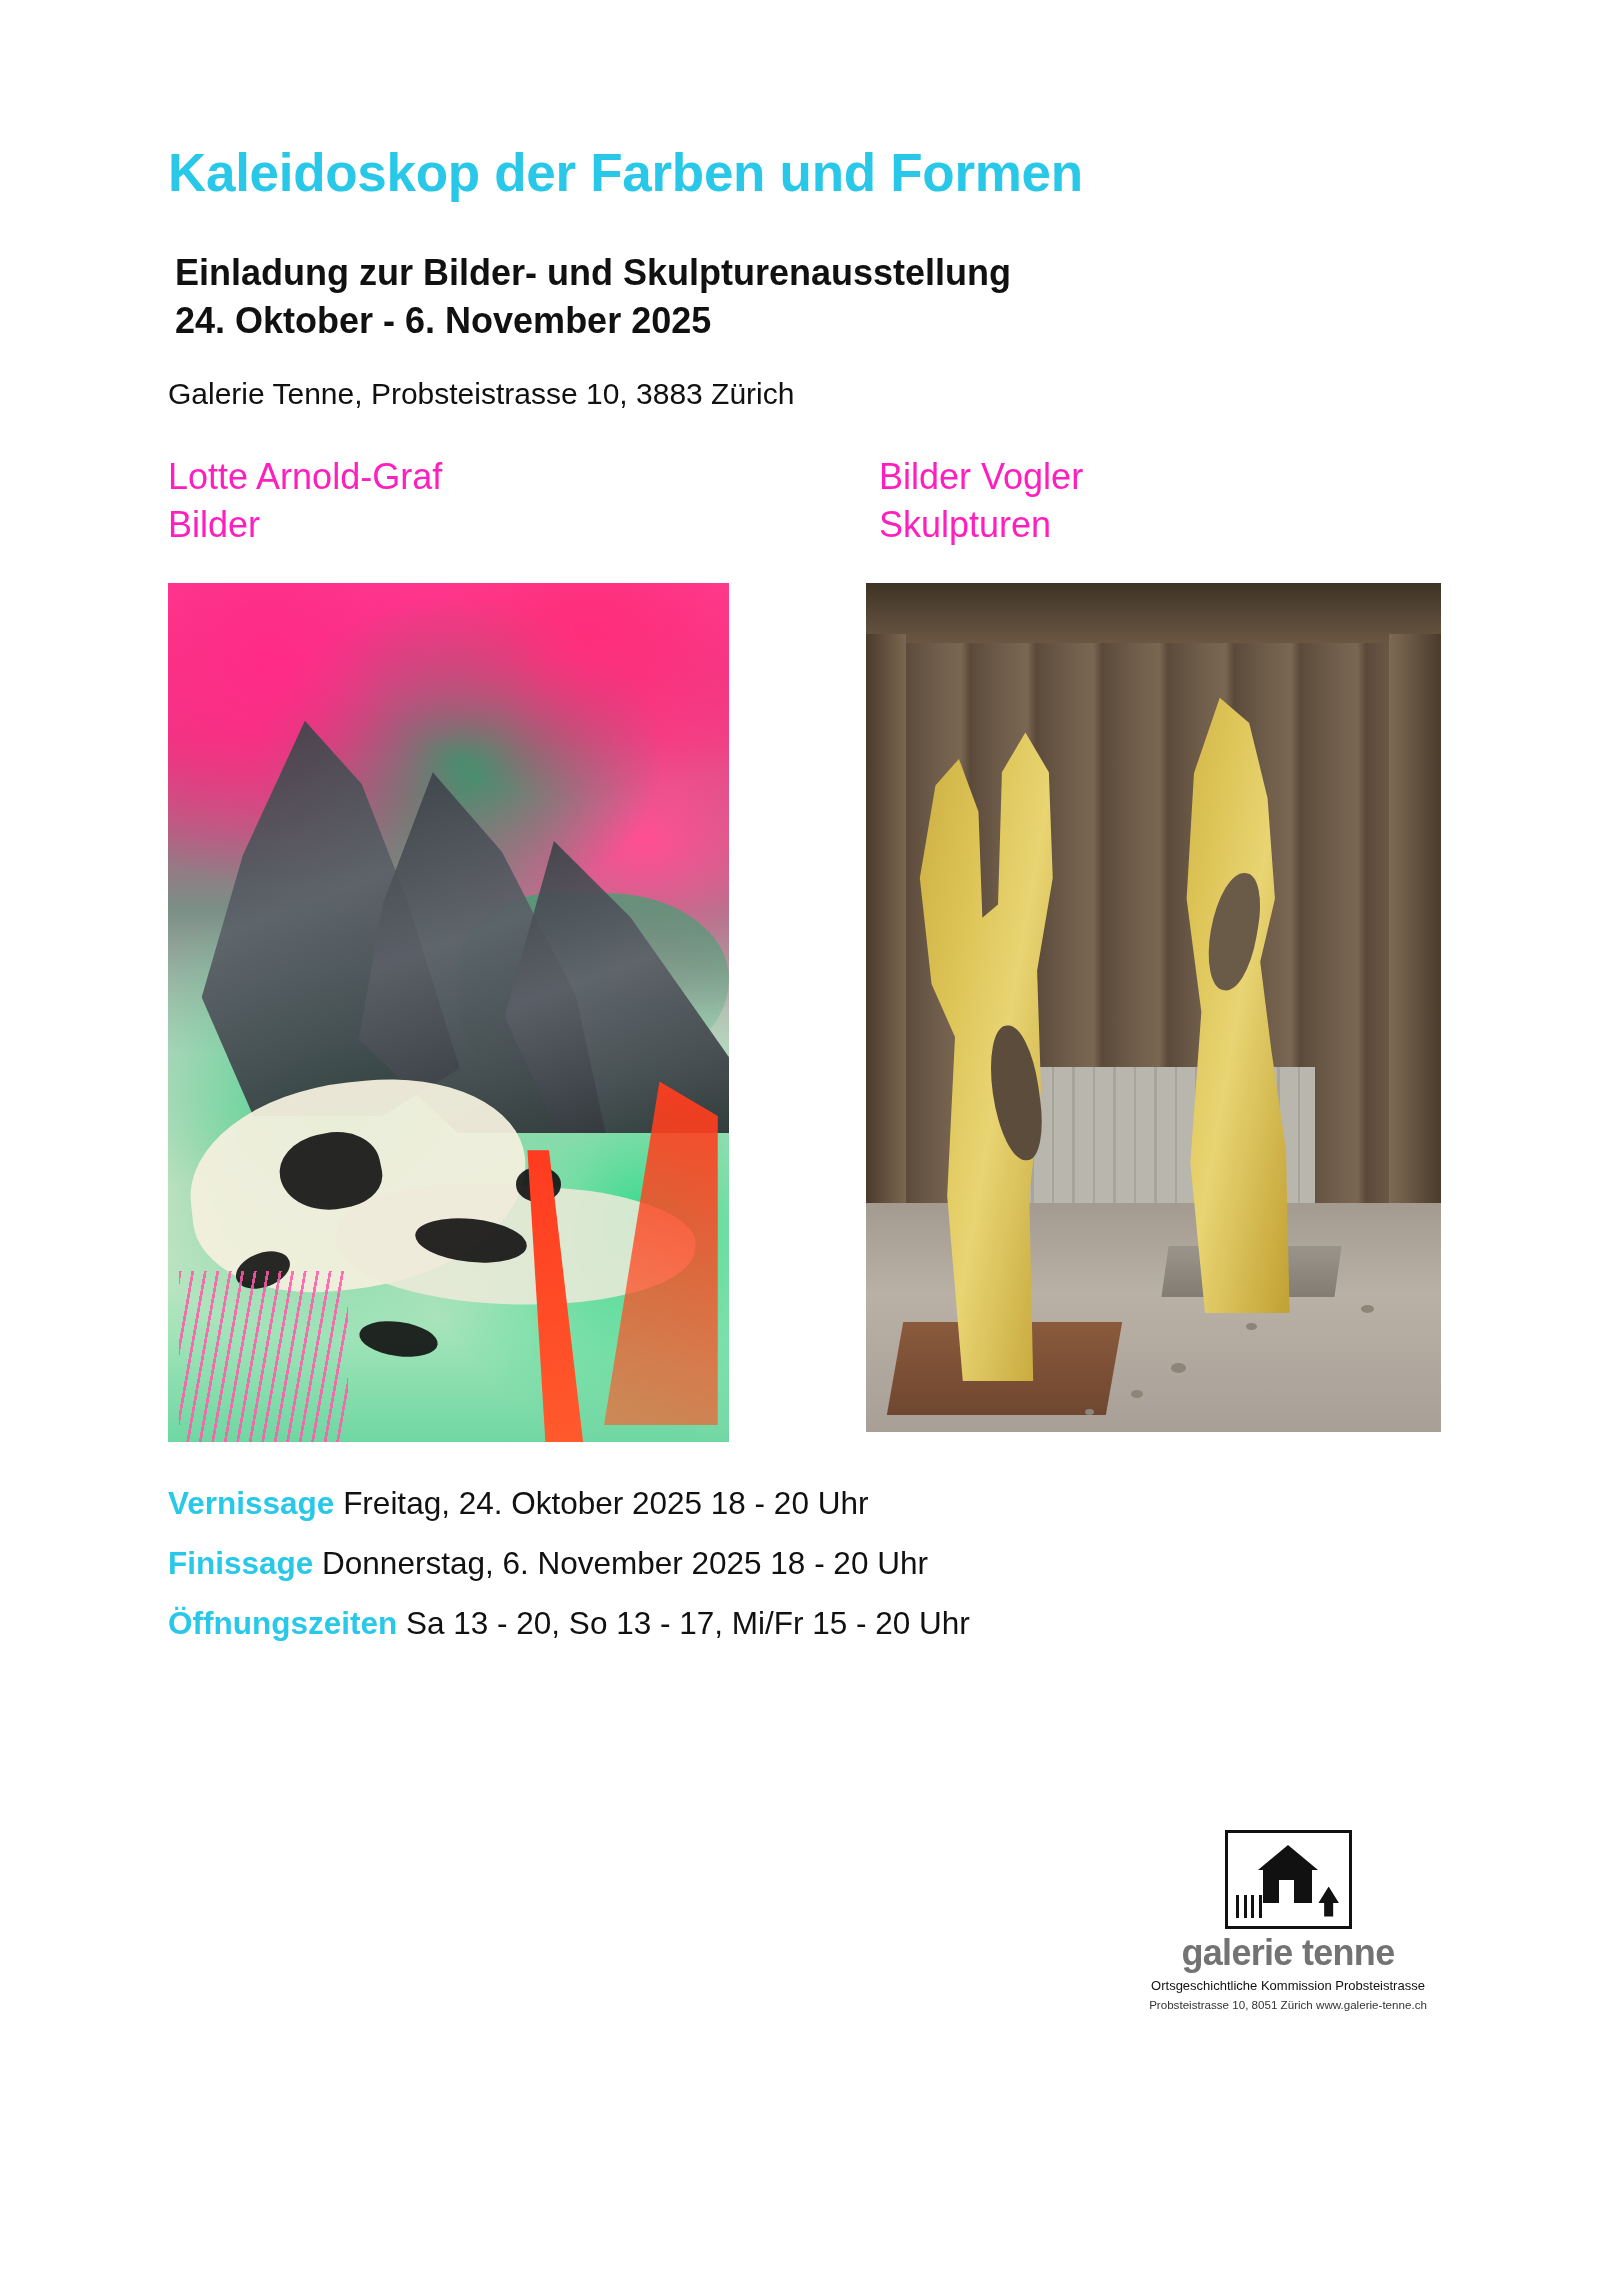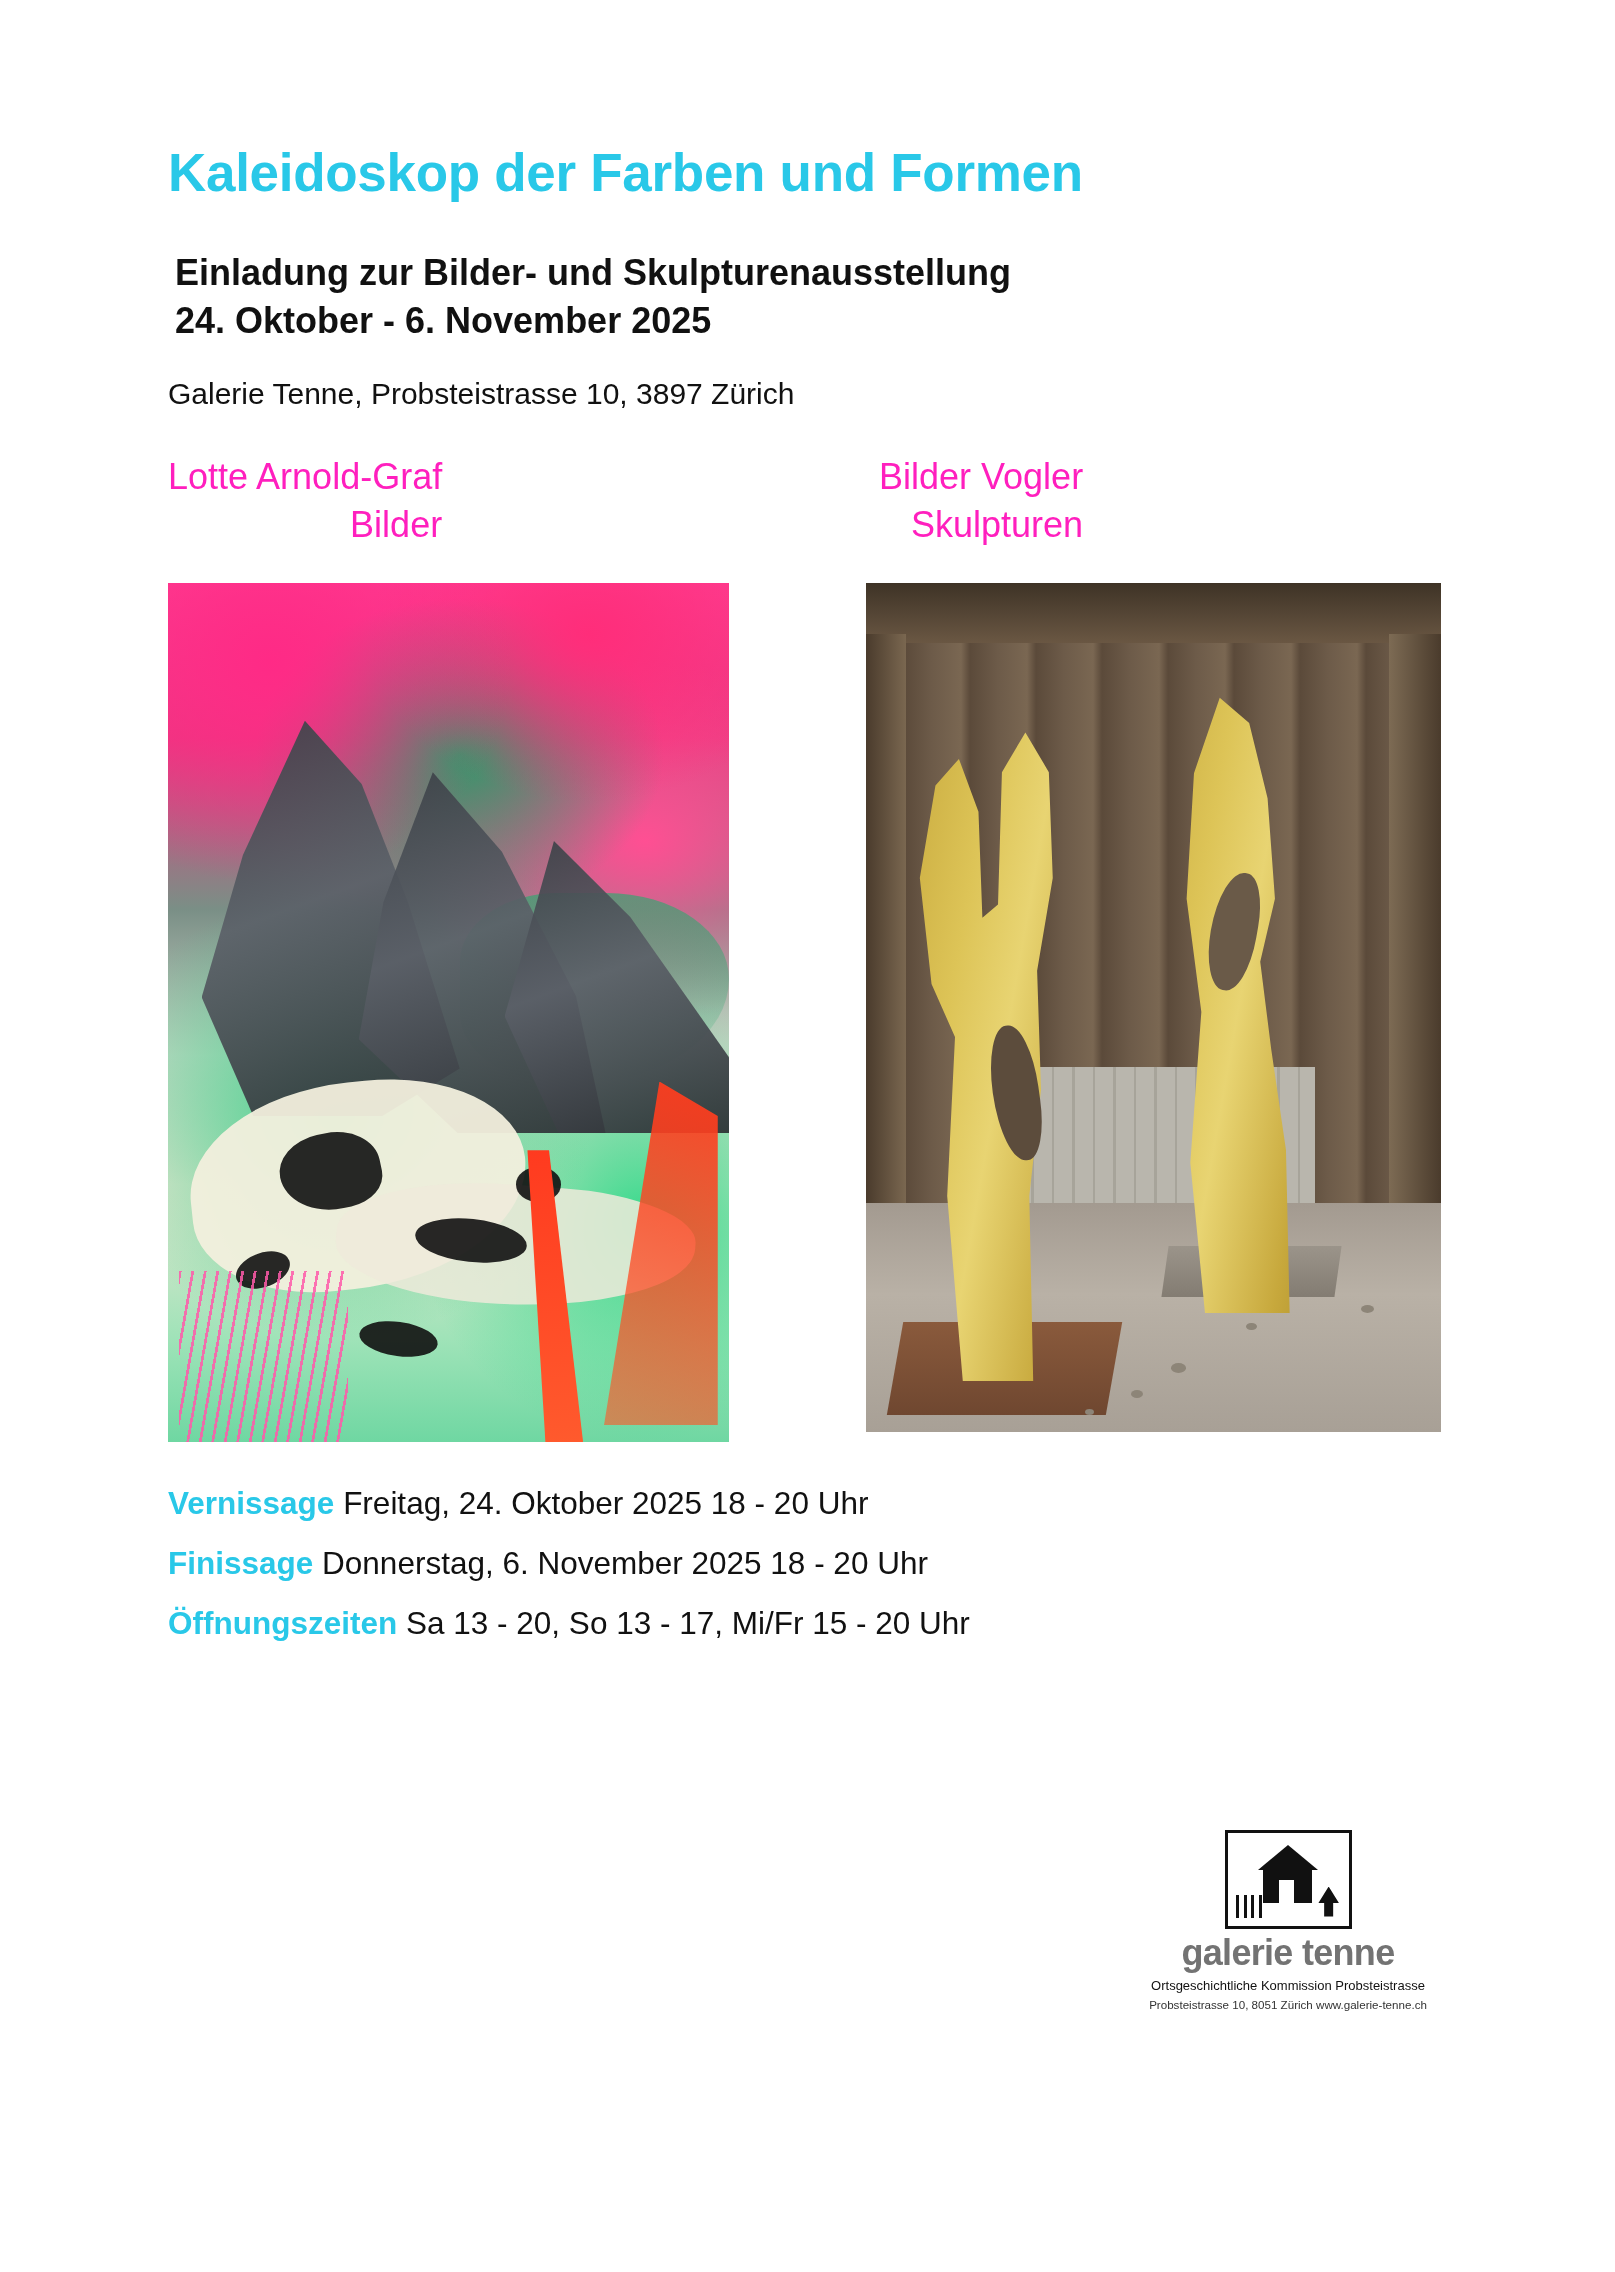--- a/index.html
+++ b/index.html
@@ -53,21 +53,20 @@
   .venue {
     font-size: 30px;
     font-weight: normal;
     color: #111;
     margin: 0 0 42px 0;
   }
 
   .artists {
     position: relative;
     height: 130px;
-    text-align: right;
   }
   .artist {
     position: absolute;
     top: 0;
     color: #ff1fbe;
     font-size: 36px;
     line-height: 1.33;
     font-weight: normal;
   }
   .artist.left { left: 0; }
@@ -384,21 +383,21 @@
 <div class="poster">
   <div class="content">
 
     <h1 class="title">Kaleidoskop der Farben und Formen</h1>
 
     <div class="subtitle">
       <span>Einladung zur Bilder- und Skulpturenausstellung</span>
       <span class="line2">24. Oktober - 6. November 2025</span>
     </div>
 
-    <div class="venue">Galerie Tenne, Probsteistrasse 10, 3897 Zürich</div>
+    <div class="venue">Galerie Tenne, Probsteistrasse 10, 3883 Zürich</div>
 
     <div class="artists">
       <div class="artist left">
         <span>Lotte Arnold-Graf</span>
         <span class="role">Bilder</span>
       </div>
       <div class="artist right">
         <span>Bilder Vogler</span>
         <span class="role">Skulpturen</span>
       </div>

